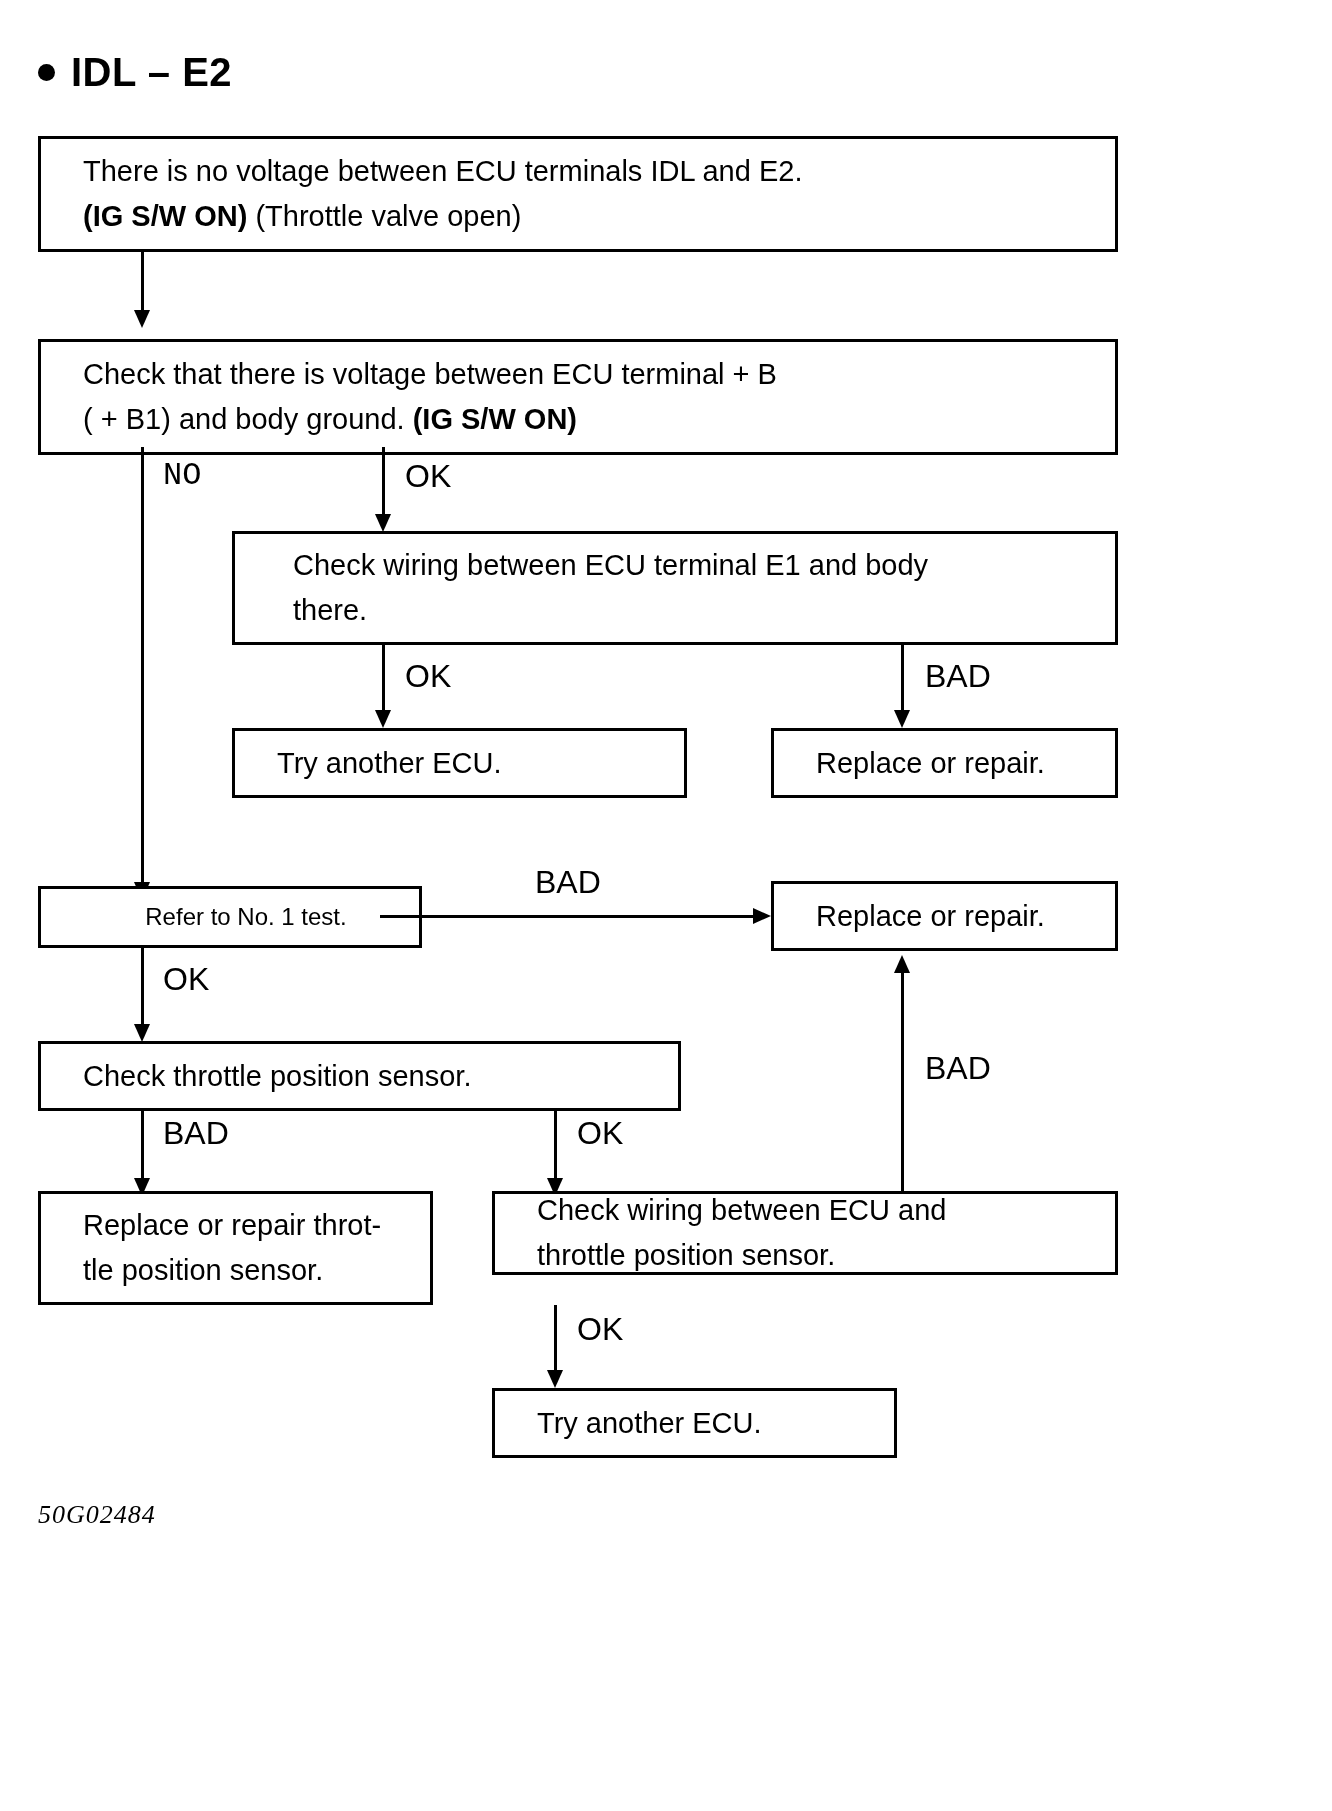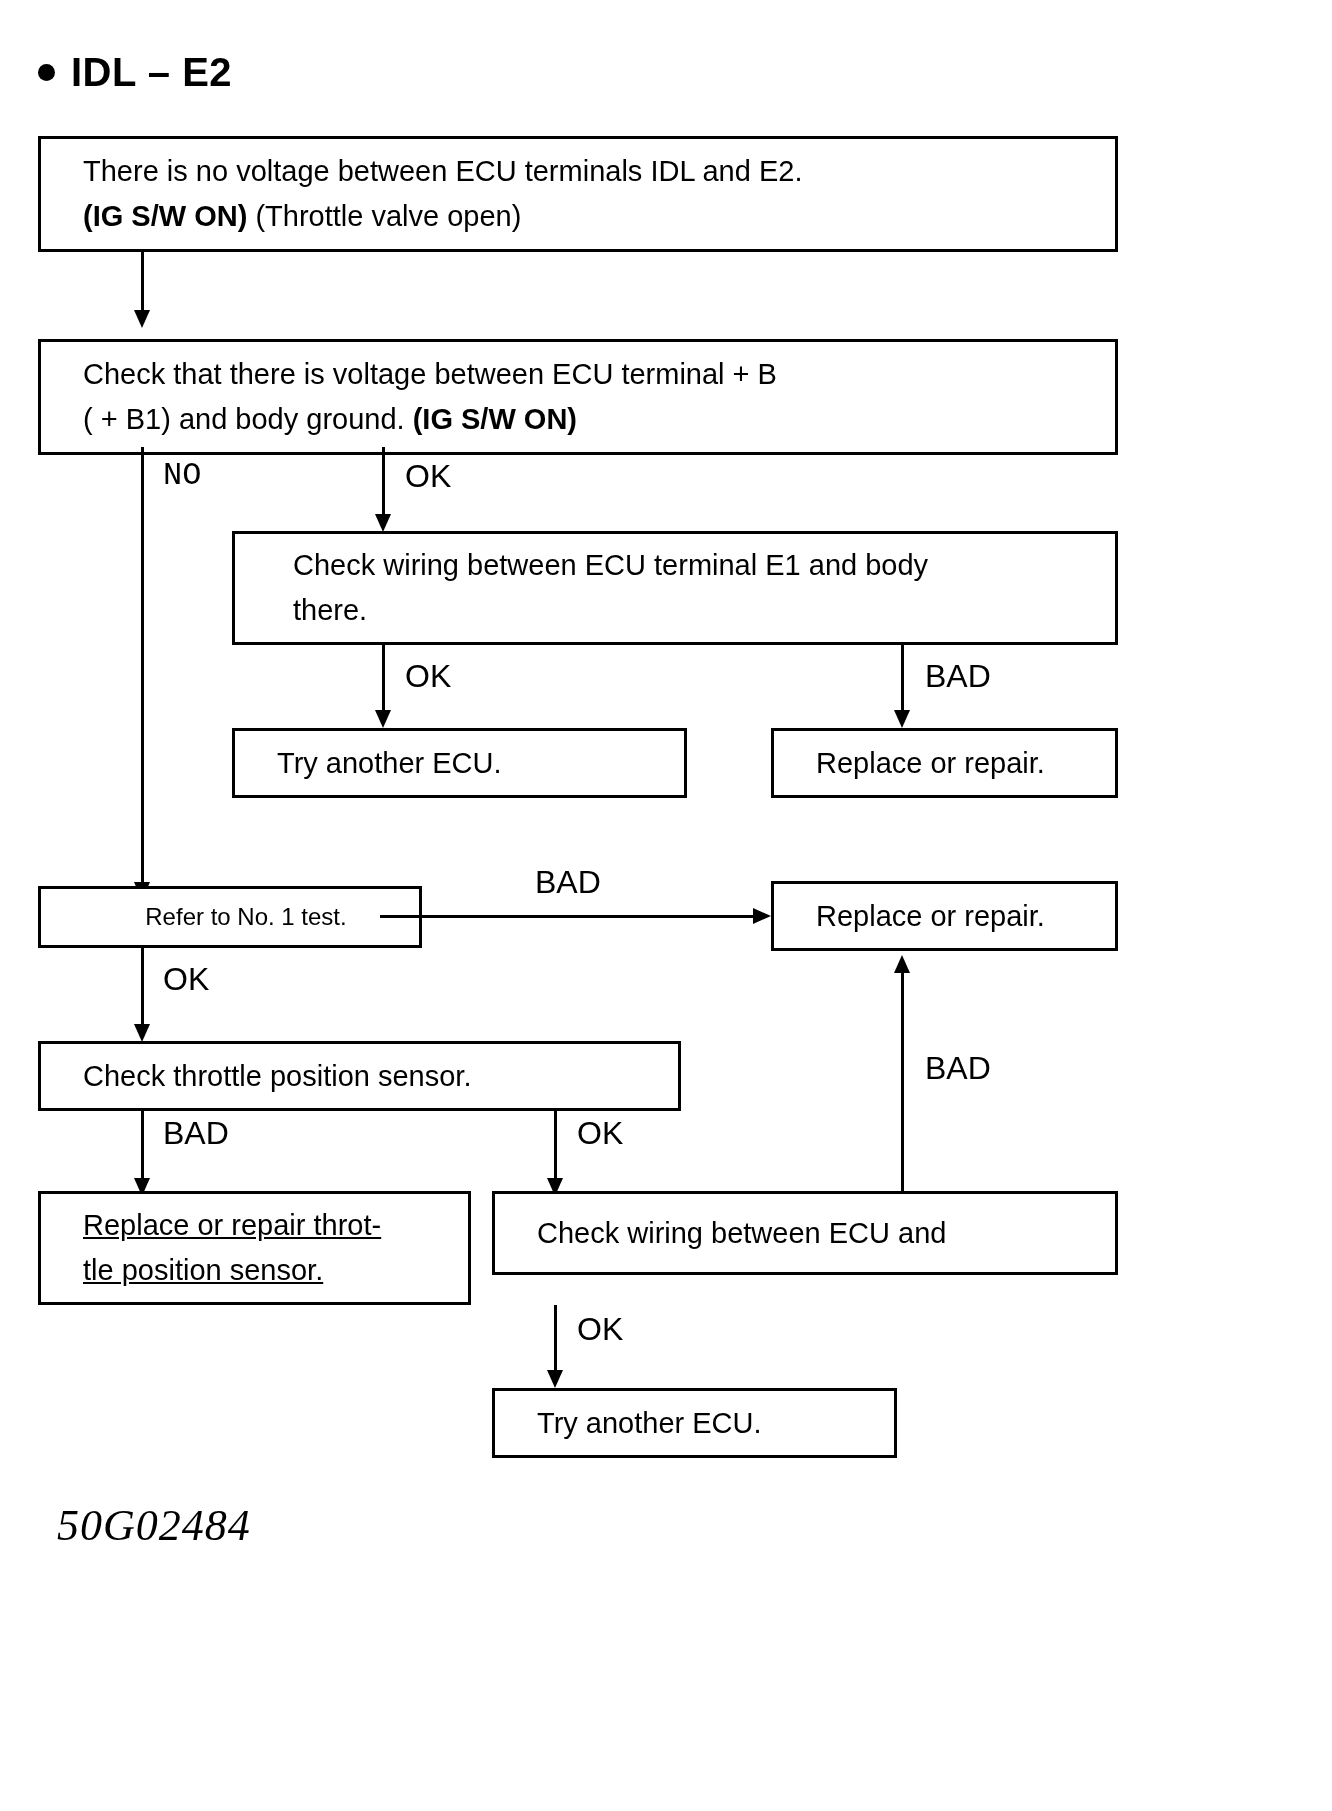--- a/index.html
+++ b/index.html
@@ -112,24 +112,23 @@
     white-space: nowrap;
   }
 
   
   .footer-code {
     position: absolute;
     left: 38px;
     top: 1500px;
     font-family: "Liberation Serif", serif;
     font-style: italic;
-    font-size: 44px;
+    font-size: 26px;
     letter-spacing: 1px;
     white-space: nowrap;
-    margin-left: 19px;
   }
 </style>
 </head>
 <body>
 
 <div id="page">
 
   <div class="title-row">
     <span class="title-bullet"></span>
     <span class="title-text">IDL – E2</span>
@@ -202,27 +201,28 @@
   <div class="edge-label" style="left:163px; top:1117px;">BAD</div>
 
   <div class="vline" style="left:554px; top:1111px; height:74px;"></div>
   <div class="arrow-down" style="left:547px; top:1178px;"></div>
   <div class="edge-label" style="left:577px; top:1117px;">OK</div>
 
   <div class="vline" style="left:901px; top:970px; height:235px;"></div>
   <div class="arrow-up" style="left:894px; top:955px;"></div>
   <div class="edge-label" style="left:925px; top:1052px;">BAD</div>
 
-  <div class="box" style="left:38px; top:1191px; width:433px; height:114px;text-decoration:underline;">
+  <div class="box" style="left:38px; top:1191px; width:395px; height:114px;">
     <div class="line">Replace or repair throt-</div>
     <div class="line">tle position sensor.</div>
   </div>
 
   <div class="box" style="left:492px; top:1191px; width:626px; height:84px;">
     <div class="line">Check wiring between ECU and</div>
+    <div class="line">throttle position sensor.</div>
   </div>
 
   <div class="vline" style="left:554px; top:1305px; height:72px;"></div>
   <div class="arrow-down" style="left:547px; top:1370px;"></div>
   <div class="edge-label" style="left:577px; top:1313px;">OK</div>
 
   <div class="box" style="left:492px; top:1388px; width:405px; height:70px;">
     <div class="line">Try another ECU.</div>
   </div>
 

